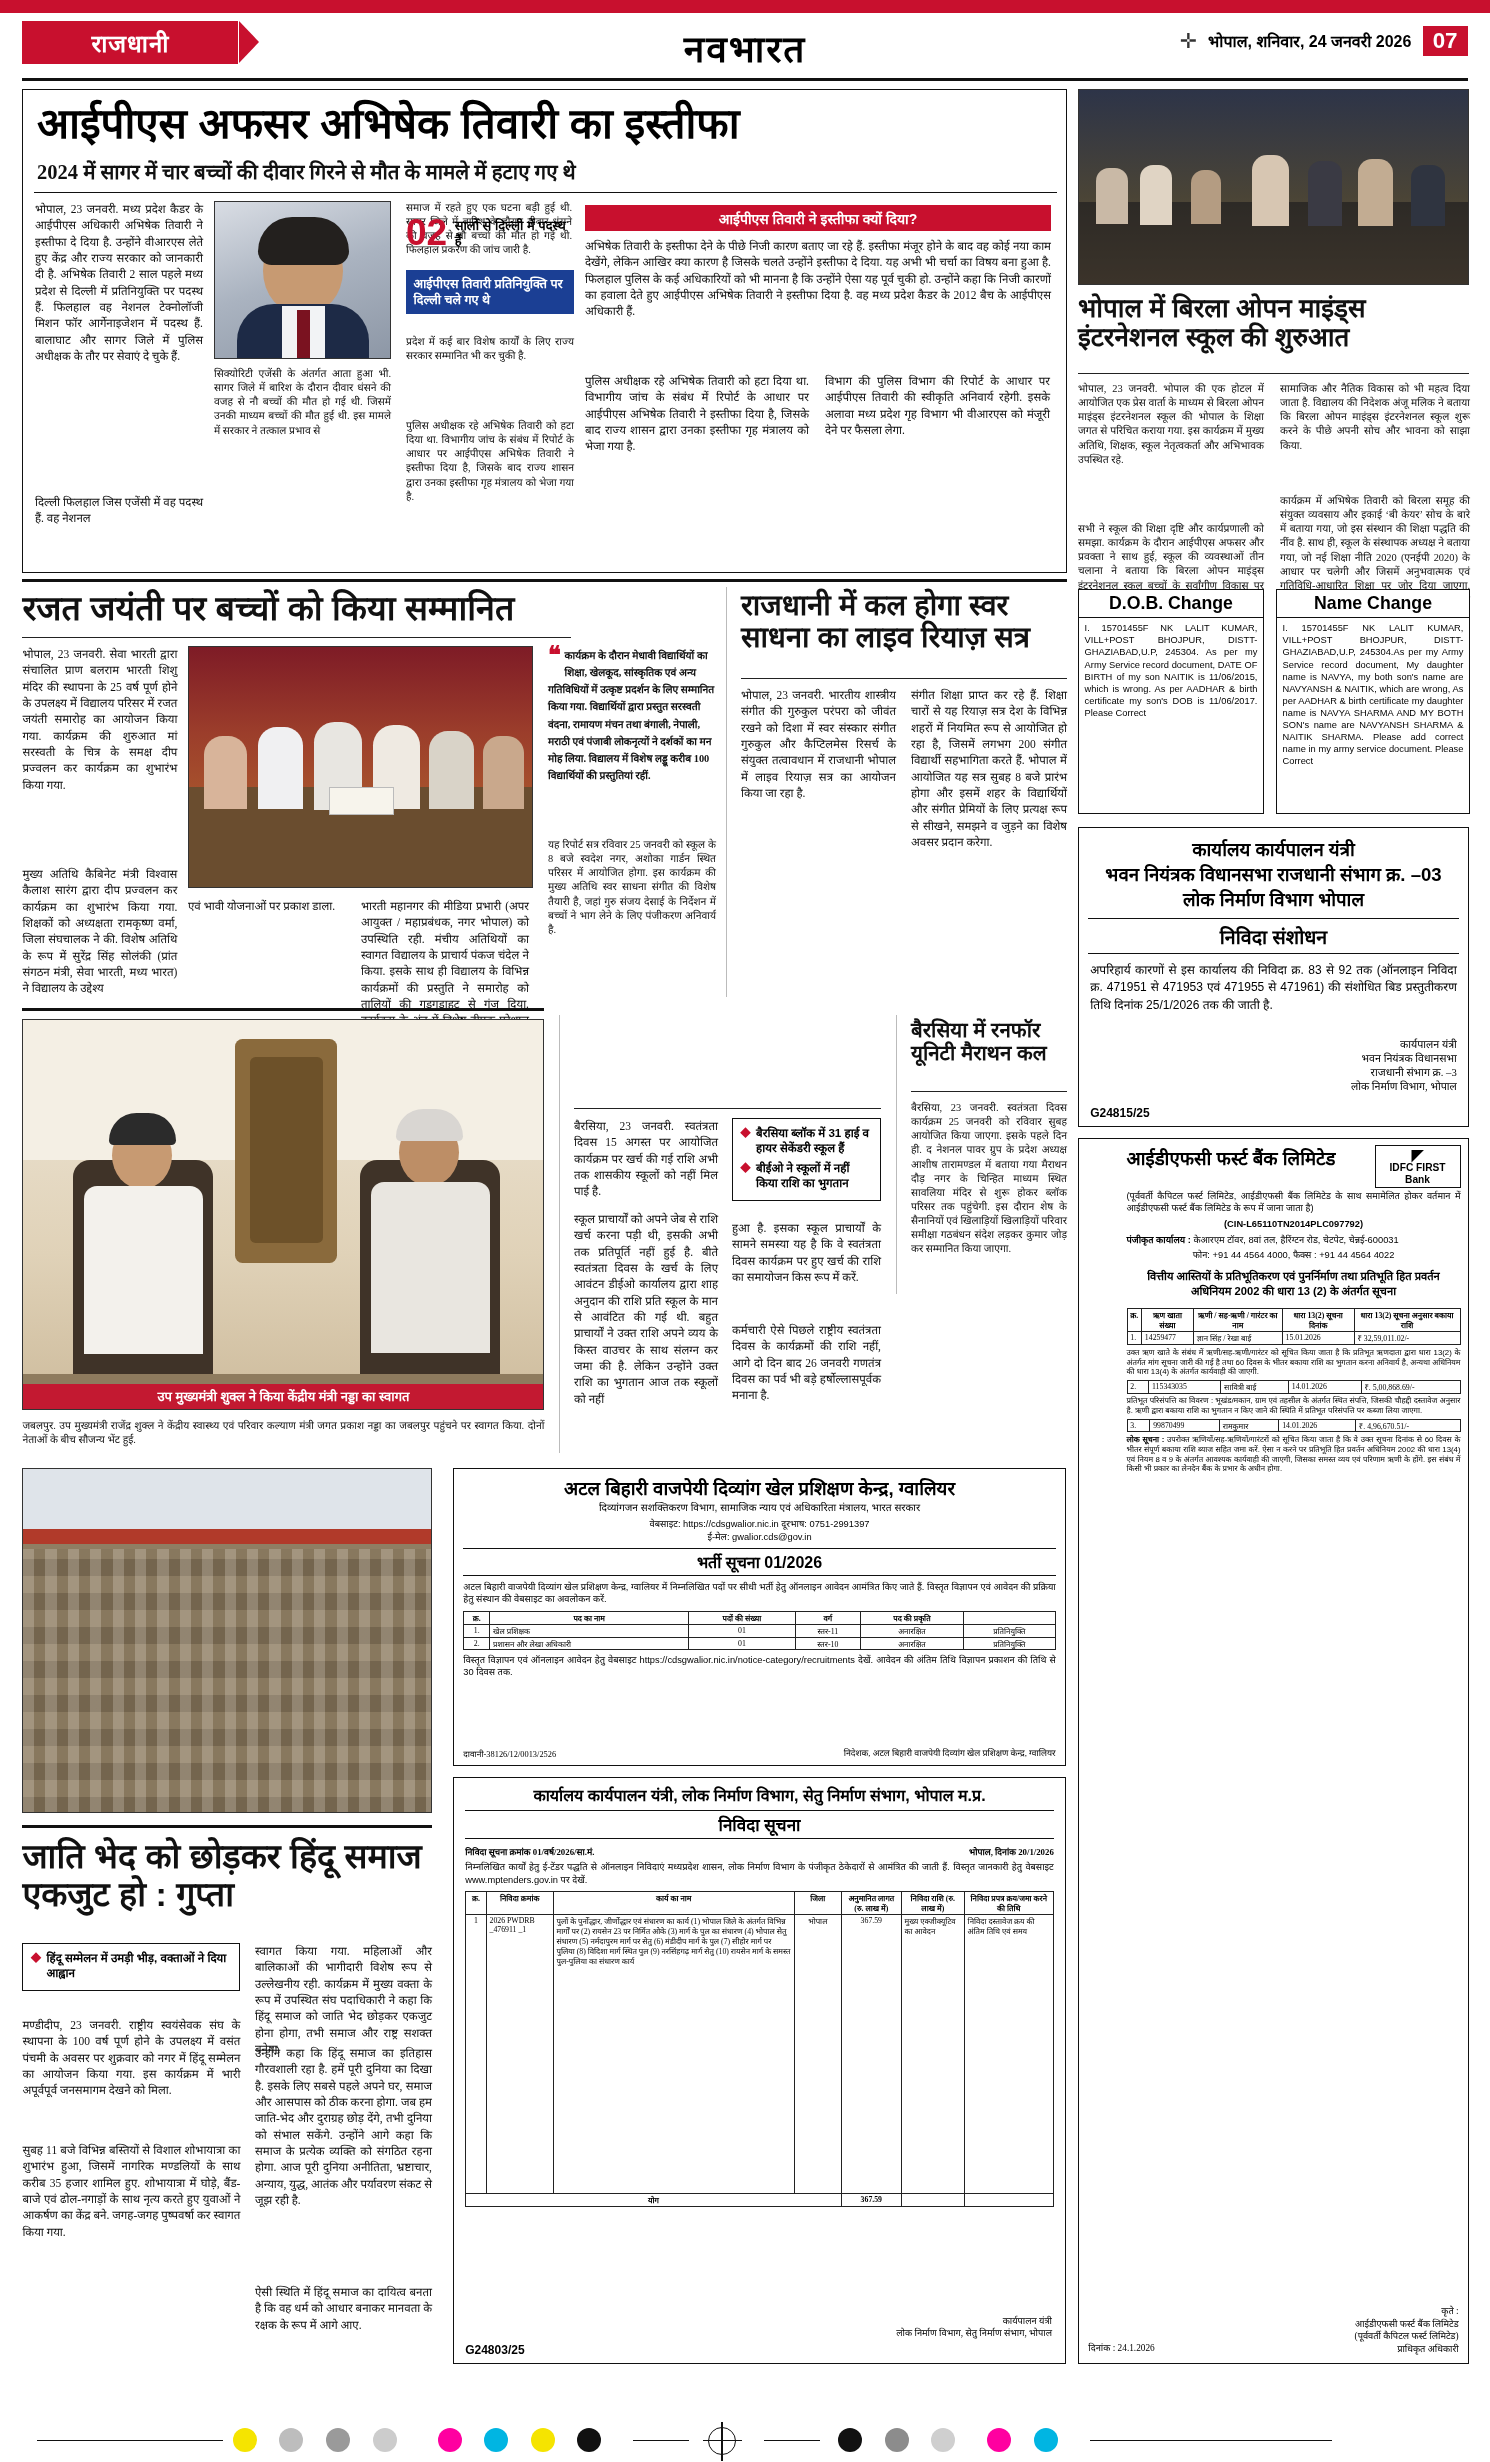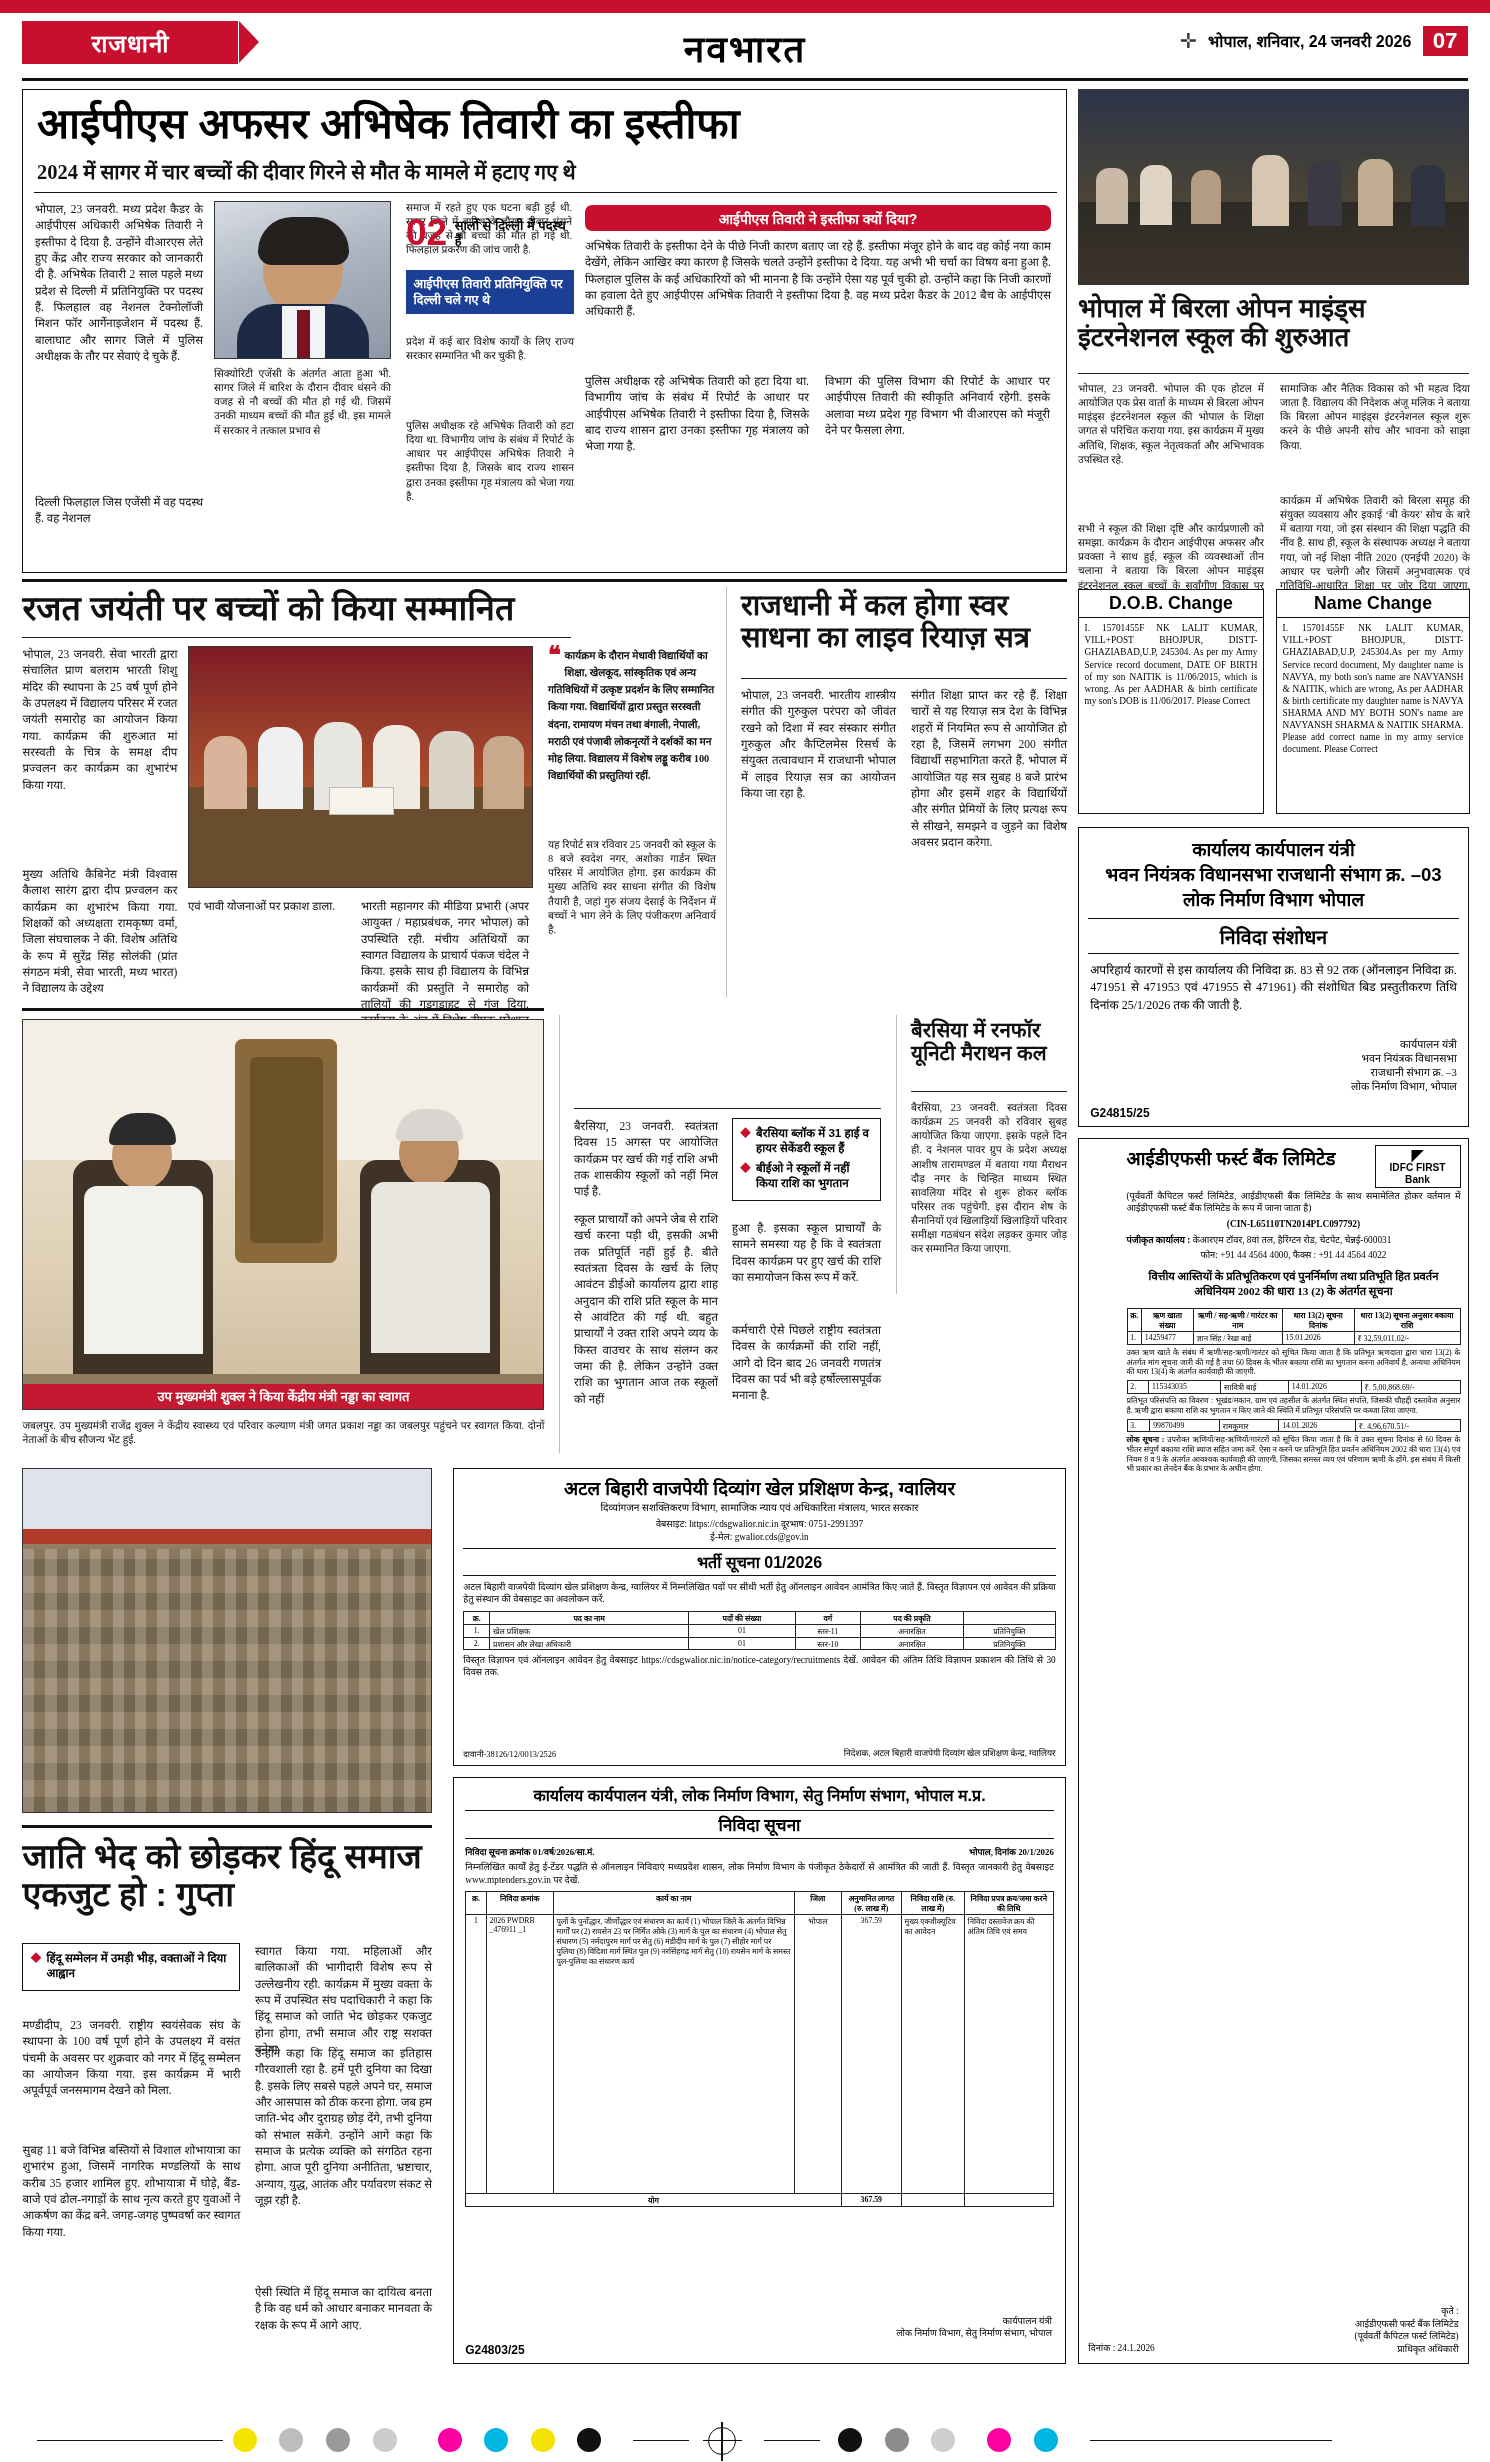--- a/index.html
+++ b/index.html
@@ -89,21 +89,21 @@
   .red-strip {
     background:#c8102e; color:#fff; font-family:"Liberation Sans", sans-serif;
     font-weight:bold; font-size:14px; padding:3.7px 7.5px; text-align:center;
   }
 
   
   .ad-box { position:absolute; border:1.9px solid #111; background:#fff; }
   .ad-title {
     font-family:"Liberation Sans", sans-serif; font-weight:bold; text-align:center;
   }
-  .ad-txt { font-family:Liberation Serif, serif; font-size:9.3px; line-height:1.3; text-align:justify; }
+  .ad-txt { font-family:Liberation Sans, sans-serif; font-size:9.3px; line-height:1.3; text-align:justify; }
   .ad-txt.xxs { font-size:7.8px; line-height:1.25; }
   table.tb { border-collapse:collapse; width:100%; font-family:"Liberation Serif", serif; }
   table.tb td, table.tb th { border:0.9px solid #222; padding:0.9px 2.8px; font-size:7.8px; vertical-align:top; }
   table.tb th { font-weight:bold; text-align:center; }
 
   .bullet-box {
     border:1.4px solid #111; padding:5.6px 7.5px; font-family:"Liberation Sans", sans-serif;
     font-weight:bold; font-size:11.6px; line-height:1.35;
   }
   .bullet-row { display:flex; gap:5.6px; align-items:flex-start; margin-bottom:3.7px; }
@@ -170,21 +170,21 @@
     <span style="font-family:'Liberation Sans',sans-serif;font-weight:bold;font-size:13px;line-height:1.2;padding-top:5.6px;">सालों से दिल्ली में पदस्थ हैं</span>
   </div>
   <div class="blue-box" style="position:absolute; left:406px; top:270px; width:168px;">आईपीएस तिवारी प्रतिनियुक्ति पर दिल्ली चले गए थे</div>
   <div class="blk body-txt sm" style="left:406px; top:335px; width:168px;">
     <span>प्रदेश में कई बार विशेष कार्यों के लिए राज्य सरकार सम्मानित भी कर चुकी है.</span>
   </div>
   <div class="blk body-txt sm" style="left:406px; top:419px; width:168px;">
     <span>पुलिस अधीक्षक रहे अभिषेक तिवारी को हटा दिया था. विभागीय जांच के संबंध में रिपोर्ट के आधार पर आईपीएस अभिषेक तिवारी ने इस्तीफा दिया है, जिसके बाद राज्य शासन द्वारा उनका इस्तीफा गृह मंत्रालय को भेजा गया है.</span>
   </div>
 
-  <div class="red-strip" style="position:absolute; left:585px; top:205px; width:466px;border-radius:7px;">आईपीएस तिवारी ने इस्तीफा क्यों दिया?</div>
+  <div class="red-strip" style="position:absolute; left:585px; top:205px; width:466px;">आईपीएस तिवारी ने इस्तीफा क्यों दिया?</div>
   <div class="blk body-txt" style="left:585px; top:238px; width:466px;">
     <span>अभिषेक तिवारी के इस्तीफा देने के पीछे निजी कारण बताए जा रहे हैं. इस्तीफा मंजूर होने के बाद वह कोई नया काम देखेंगे, लेकिन आखिर क्या कारण है जिसके चलते उन्होंने इस्तीफा दे दिया. यह अभी भी चर्चा का विषय बना हुआ है. फिलहाल पुलिस के कई अधिकारियों को भी मानना है कि उन्होंने ऐसा यह पूर्व चुकी हो. उन्होंने कहा कि निजी कारणों का हवाला देते हुए आईपीएस अभिषेक तिवारी ने इस्तीफा दिया है. वह मध्य प्रदेश कैडर के 2012 बैच के आईपीएस अधिकारी हैं.</span>
   </div>
   <div class="blk body-txt" style="left:585px; top:373px; width:224px;">
     <span>पुलिस अधीक्षक रहे अभिषेक तिवारी को हटा दिया था. विभागीय जांच के संबंध में रिपोर्ट के आधार पर आईपीएस अभिषेक तिवारी ने इस्तीफा दिया है, जिसके बाद राज्य शासन द्वारा उनका इस्तीफा गृह मंत्रालय को भेजा गया है.</span>
   </div>
   <div class="blk body-txt" style="left:825px; top:373px; width:225px;">
     <span>विभाग की पुलिस विभाग की रिपोर्ट के आधार पर आईपीएस तिवारी की स्वीकृति अनिवार्य रहेगी. इसके अलावा मध्य प्रदेश गृह विभाग भी वीआरएस को मंजूरी देने पर फैसला लेगा.</span>
   </div>
 

